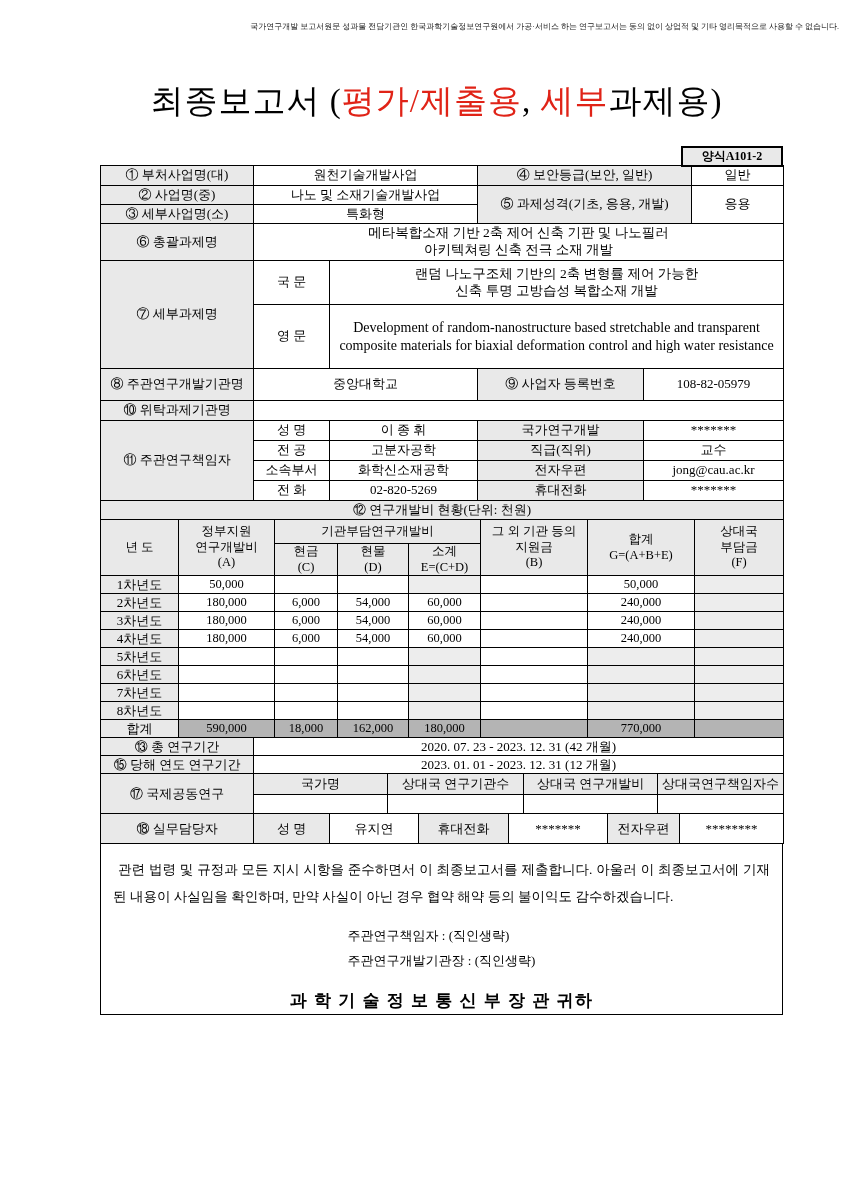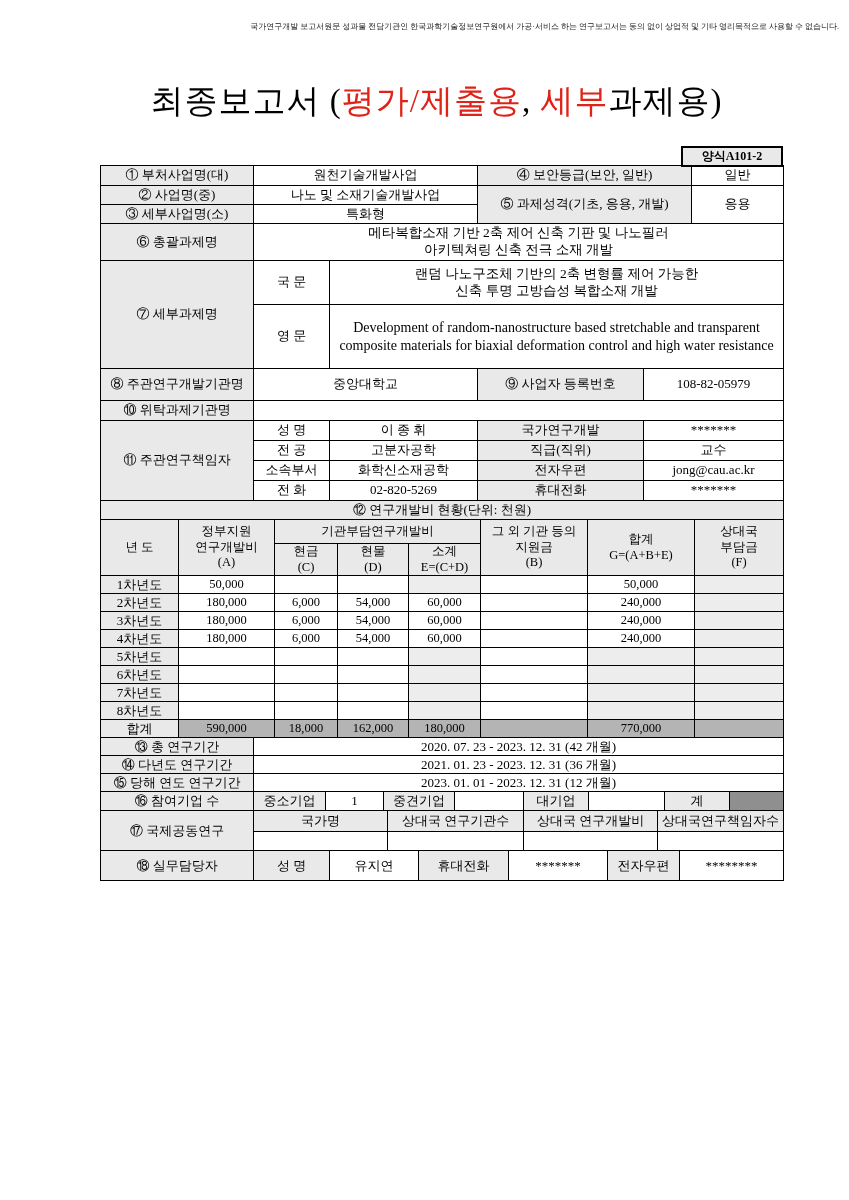--- a/index.html
+++ b/index.html
@@ -336,56 +336,26 @@
       <colgroup>
           <col style="width:153px">
           <col style="width:530px">
         </colgroup>
       <tbody>
           <tr style="height:18px">
         <td class="lbl">⑬ 총 연구기간</td>
         <td>2020. 07. 23 - 2023. 12. 31 (42 개월)</td>
       </tr>
       <tr style="height:18px">
-        <td class="lbl">⑭ 다년도 연구기간</td>
-        <td>2021. 01. 23 - 2023. 12. 31 (36 개월)</td>
-      </tr>
-      <tr style="height:18px">
         <td class="lbl">⑮ 당해 연도 연구기간</td>
         <td>2023. 01. 01 - 2023. 12. 31 (12 개월)</td>
       </tr>
     </tbody>
       </table>
 
-    <table class="t">
-      <colgroup>
-          <col style="width:153px">
-          <col style="width:72px">
-          <col style="width:58px">
-          <col style="width:71px">
-          <col style="width:69px">
-          <col style="width:65px">
-          <col style="width:76px">
-          <col style="width:65px">
-          <col style="width:54px">
-        </colgroup>
-      <tbody>
-          <tr style="height:19px">
-        <td class="lbl">⑯ 참여기업 수</td>
-        <td class="lblc">중소기업</td>
-        <td>1</td>
-        <td class="lblc">중견기업</td>
-        <td></td>
-        <td class="lblc">대기업</td>
-        <td></td>
-        <td class="lblc">계</td>
-        <td class="dark"></td>
-      </tr>
-    </tbody>
-      </table>
 
     <table class="t">
       <colgroup>
           <col style="width:153px">
           <col style="width:134px">
           <col style="width:136px">
           <col style="width:134px">
           <col style="width:126px">
         </colgroup>
       <tbody>
@@ -421,15 +391,25 @@
         <td class="lblc">성 명</td>
         <td>유지연</td>
         <td class="lblc">휴대전화</td>
         <td>*******</td>
         <td class="lblc">전자우편</td>
         <td>********</td>
       </tr>
     </tbody>
       </table>
 
+    <div class="decl-box">
+      <p class="decl-text">관련 법령 및 규정과 모든 지시 시항을 준수하면서 이 최종보고서를 제출합니다. 아울러 이 최종보고서에 기재된 내용이 사실임을 확인하며, 만약 사실이 아닌 경우 협약 해약 등의 불이익도 감수하겠습니다.</p>
+      <div class="sign-wrap">
+        <div class="sign-block">
+          <div>주관연구책임자 : (직인생략)</div>
+          <div>주관연구개발기관장 : (직인생략)</div>
+        </div>
+      </div>
+      <div class="recipient">과 학 기 술 정 보 통 신 부 장 관 귀하</div>
+    </div>
 
   </div>
 </div>
 
 </body></html>

